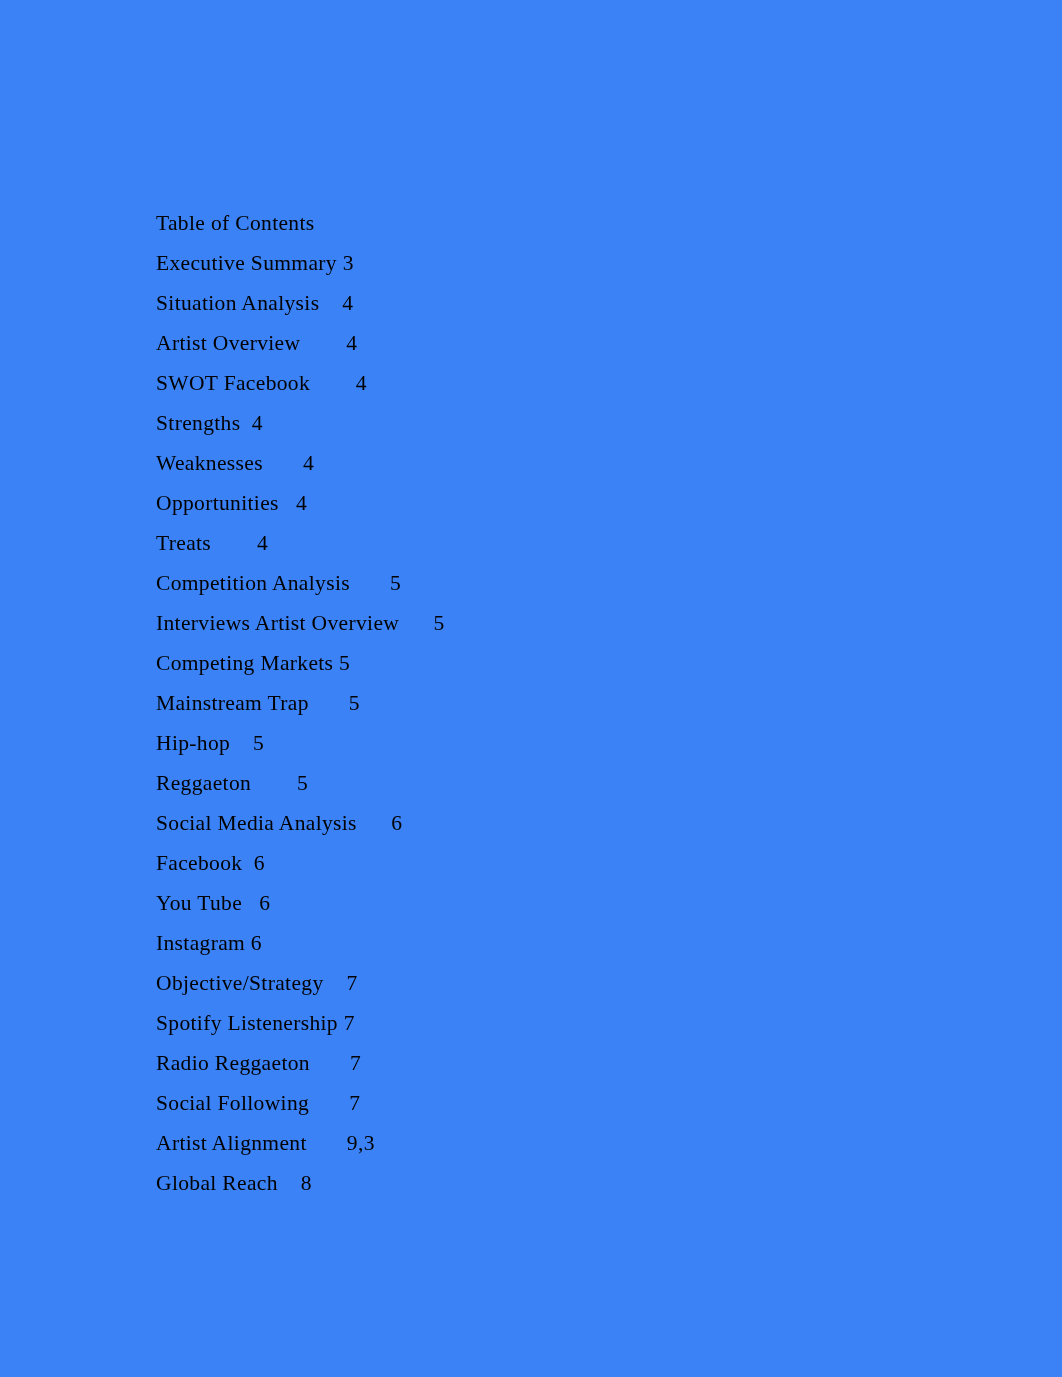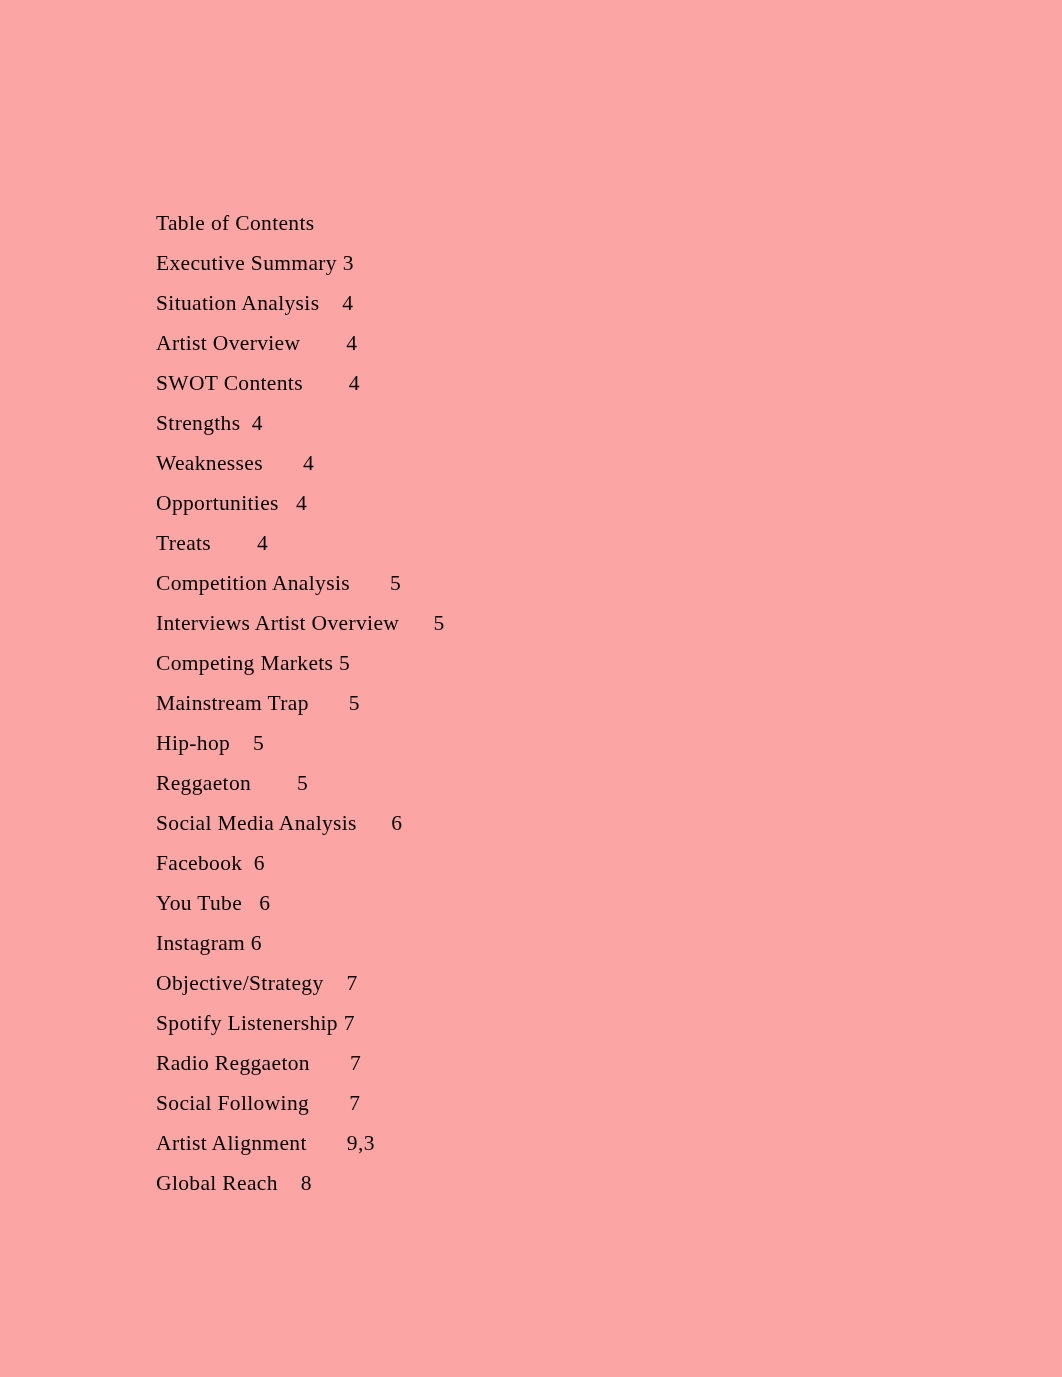--- a/index.html
+++ b/index.html
@@ -15,21 +15,21 @@
     font-family: "Liberation Serif", "DejaVu Serif", serif;
     color: #000000;
     overflow: hidden;
   }
   .page {
     position: absolute;
     left: 0;
     top: 0;
     width: 1062px;
     height: 1377px;
-    background: #fca5a5;
+    background: #3b82f6;
   }
   .toc-block {
     position: absolute;
     left: 156px;
     top: 203px;
     width: 860px;
   }
   .toc-line {
     height: 40px;
     line-height: 40px;
@@ -60,21 +60,21 @@
 </head>
 <body>
 
 <div class="page">
   <div class="toc-block">
     <div class="toc-heading">Table of Contents</div>
     <div id="toc-entries">
         <div class="toc-line"><span class="entry-title">Executive Summary</span><span class="entry-gap"> </span><span class="entry-page">3</span></div>
         <div class="toc-line"><span class="entry-title">Situation Analysis</span><span class="entry-gap">    </span><span class="entry-page">4</span></div>
         <div class="toc-line"><span class="entry-title">Artist Overview</span><span class="entry-gap">        </span><span class="entry-page">4</span></div>
-        <div class="toc-line"><span class="entry-title">SWOT Contents</span><span class="entry-gap">        </span><span class="entry-page">4</span></div>
+        <div class="toc-line"><span class="entry-title">SWOT Facebook</span><span class="entry-gap">        </span><span class="entry-page">4</span></div>
         <div class="toc-line"><span class="entry-title">Strengths</span><span class="entry-gap">  </span><span class="entry-page">4</span></div>
         <div class="toc-line"><span class="entry-title">Weaknesses</span><span class="entry-gap">       </span><span class="entry-page">4</span></div>
         <div class="toc-line"><span class="entry-title">Opportunities</span><span class="entry-gap">   </span><span class="entry-page">4</span></div>
         <div class="toc-line"><span class="entry-title">Treats</span><span class="entry-gap">        </span><span class="entry-page">4</span></div>
         <div class="toc-line"><span class="entry-title">Competition Analysis</span><span class="entry-gap">       </span><span class="entry-page">5</span></div>
         <div class="toc-line"><span class="entry-title">Interviews Artist Overview</span><span class="entry-gap">      </span><span class="entry-page">5</span></div>
         <div class="toc-line"><span class="entry-title">Competing Markets</span><span class="entry-gap"> </span><span class="entry-page">5</span></div>
         <div class="toc-line"><span class="entry-title">Mainstream Trap</span><span class="entry-gap">       </span><span class="entry-page">5</span></div>
         <div class="toc-line"><span class="entry-title">Hip-hop</span><span class="entry-gap">    </span><span class="entry-page">5</span></div>
         <div class="toc-line"><span class="entry-title">Reggaeton</span><span class="entry-gap">        </span><span class="entry-page">5</span></div>

